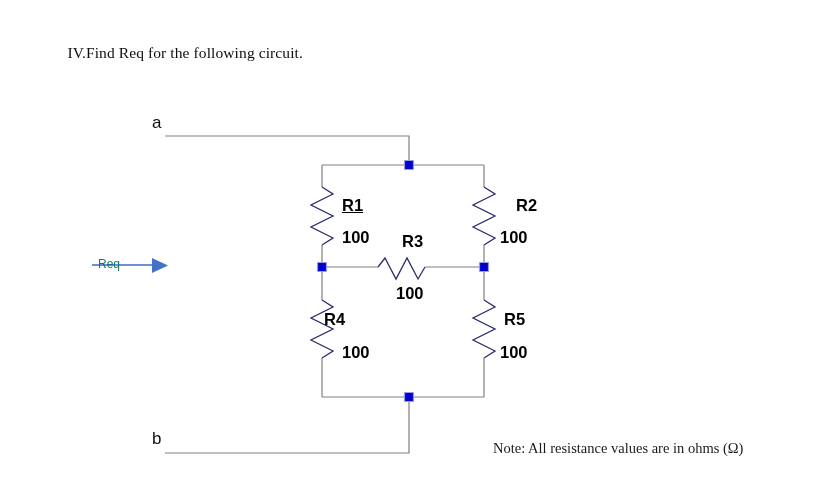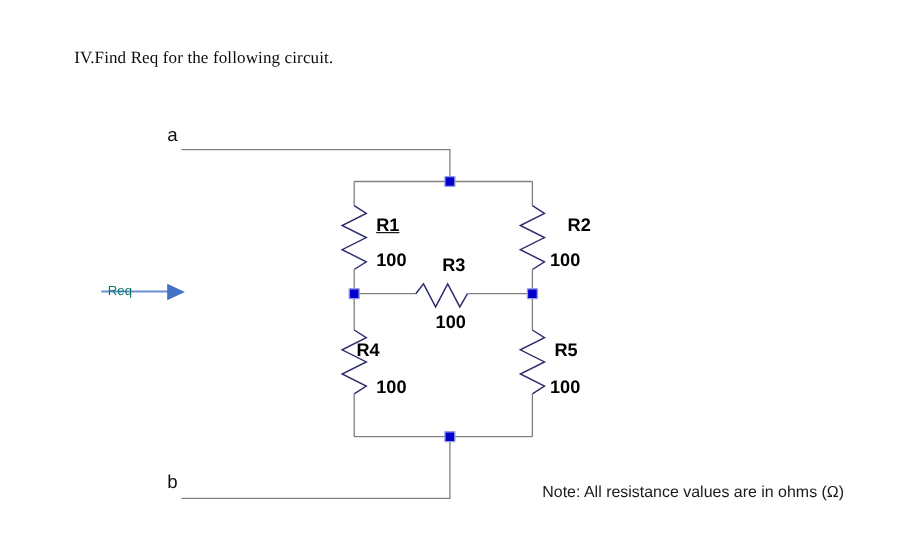--- a/index.html
+++ b/index.html
@@ -84,21 +84,21 @@
   #r4-name  { left: 324px; top: 311px; }
   #r4-value { left: 342px; top: 344px; }
   #r5-name  { left: 504px; top: 311px; }
   #r5-value { left: 500px; top: 344px; }
 
   
   #note-text {
     position: absolute;
     left: 493px;
     top: 440px;
-    font-family: Liberation Sans, sans-serif;
+    font-family: Liberation Serif, serif;
     font-size: 14.5px;
     color: #1a1a1a;
     white-space: nowrap;
   }
 </style>
 </head>
 <body>
 
 <svg id="canvas" viewBox="0 0 826 485" xmlns="http://www.w3.org/2000/svg">
 

